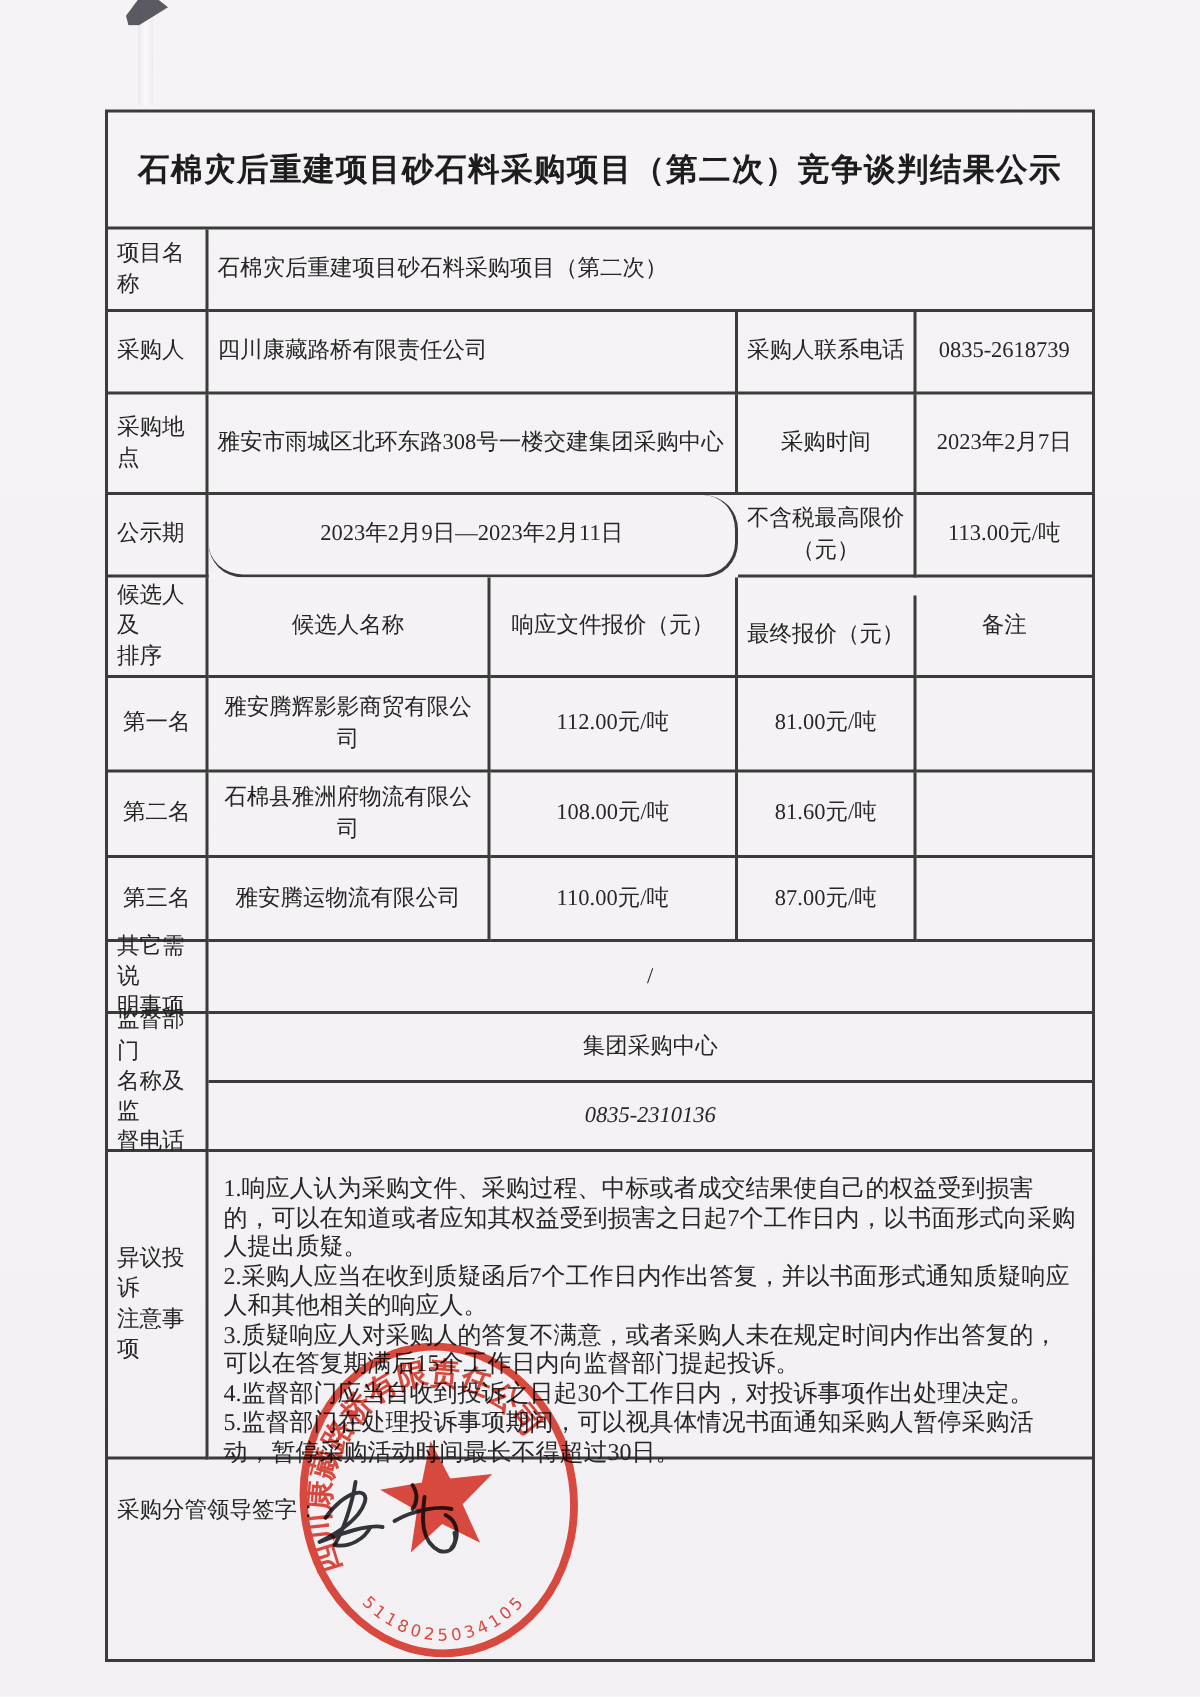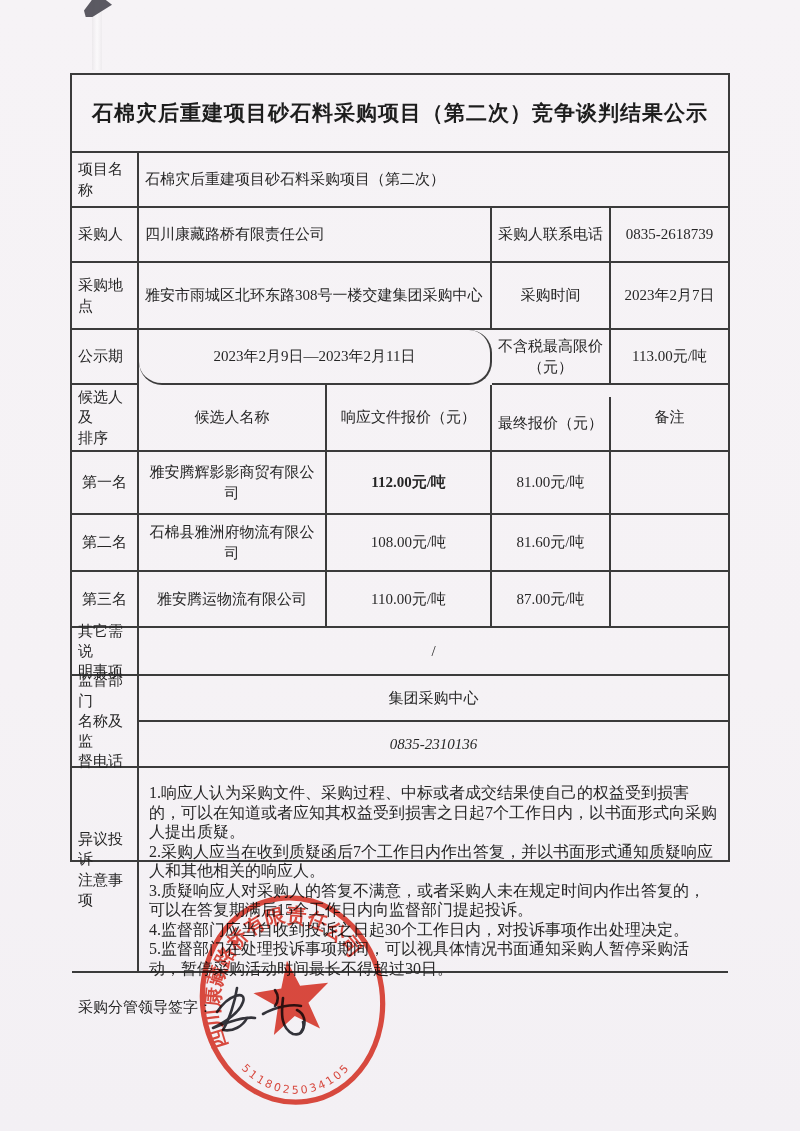--- a/index.html
+++ b/index.html
@@ -11,21 +11,21 @@
   }
   .page{position:absolute;inset:0;background:linear-gradient(180deg,#f6f3f6 0%,#f5f2f5 60%,#f3f0f4 100%);}
   .fold-mark{
     position:absolute;left:84px;top:0;width:28px;height:17px;
     background:#4d4c55;
     clip-path:polygon(28% 0,78% 0,100% 28%,30% 100%,6% 100%,0 62%);
     opacity:.92;
   }
   .fold-crease{position:absolute;left:92px;top:0;width:10px;height:70px;background:linear-gradient(90deg,rgba(0,0,0,0.04),rgba(255,255,255,0.5),rgba(0,0,0,0.03));}
   .doc-table{
-    position:absolute;left:70px;top:73px;width:660px;height:789px;
+    position:absolute;left:70px;top:73px;width:660px;height:1035px;
     box-sizing:border-box;border:2px solid #3b3b3b;
     display:grid;
     grid-template-columns:67px 188px 165px 119px 117px;
     grid-template-rows:78px 55px 55px 67px 55px 67px 63px 57px 56px 48px 46px 46px 205px 68px;
     background:transparent;
   }
   .cell{
     box-sizing:border-box;
     border-right:2px solid #3b3b3b;border-bottom:2px solid #3b3b3b;
     display:flex;align-items:center;justify-content:center;
@@ -78,21 +78,21 @@
 
     <div class="cell left prewrap" style="grid-row:6;grid-column:1;">候选人及
 排序</div>
     <div class="cell" style="grid-row:6;grid-column:2;">候选人名称</div>
     <div class="cell" style="grid-row:6;grid-column:3;">响应文件报价（元）</div>
     <div class="cell" style="grid-row:6;grid-column:4;margin-top:12px;">最终报价（元）</div>
     <div class="cell nr" style="grid-row:6;grid-column:5;">备注</div>
 
     <div class="cell" style="grid-row:7;grid-column:1;">第一名</div>
     <div class="cell" style="grid-row:7;grid-column:2;">雅安腾辉影影商贸有限公司</div>
-    <div class="cell" style="grid-row:7;grid-column:3;font-weight:bold;">112.00元/吨</div>
+    <div class="cell" style="grid-row:7;grid-column:3;">112.00元/吨</div>
     <div class="cell" style="grid-row:7;grid-column:4;">81.00元/吨</div>
     <div class="cell nr" style="grid-row:7;grid-column:5;"></div>
 
     <div class="cell" style="grid-row:8;grid-column:1;">第二名</div>
     <div class="cell" style="grid-row:8;grid-column:2;">石棉县雅洲府物流有限公司</div>
     <div class="cell" style="grid-row:8;grid-column:3;">108.00元/吨</div>
     <div class="cell" style="grid-row:8;grid-column:4;">81.60元/吨</div>
     <div class="cell nr" style="grid-row:8;grid-column:5;"></div>
 
     <div class="cell" style="grid-row:9;grid-column:1;">第三名</div>

